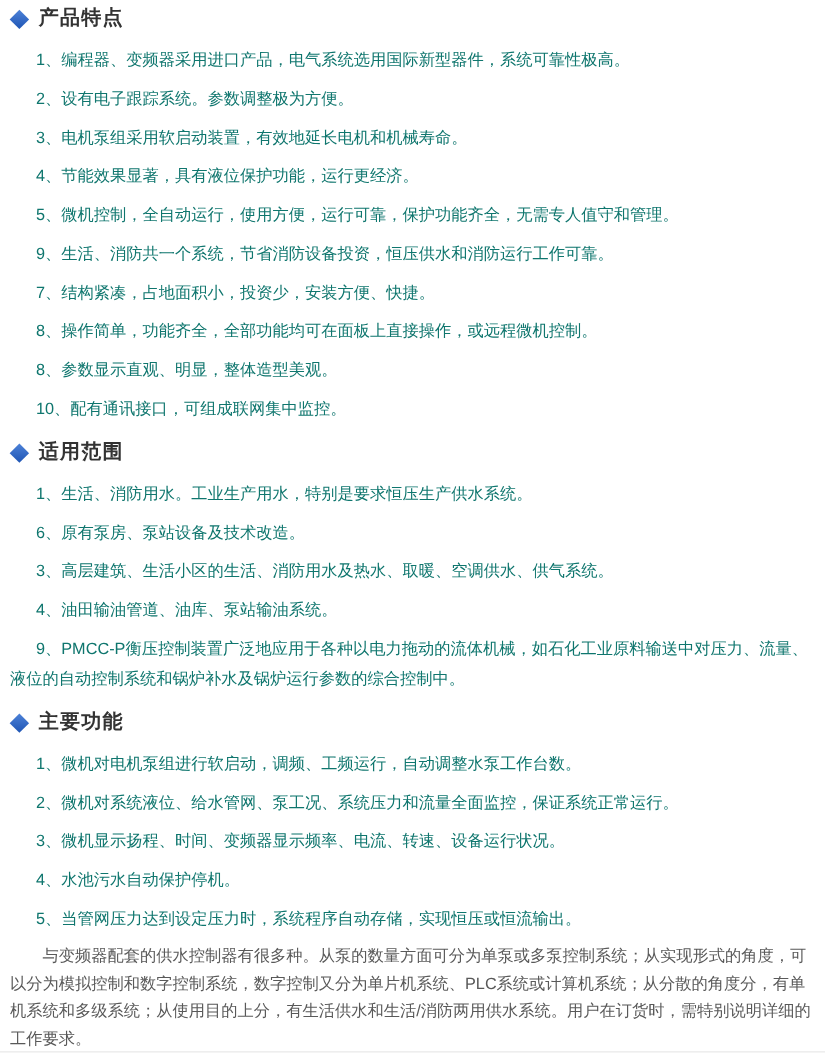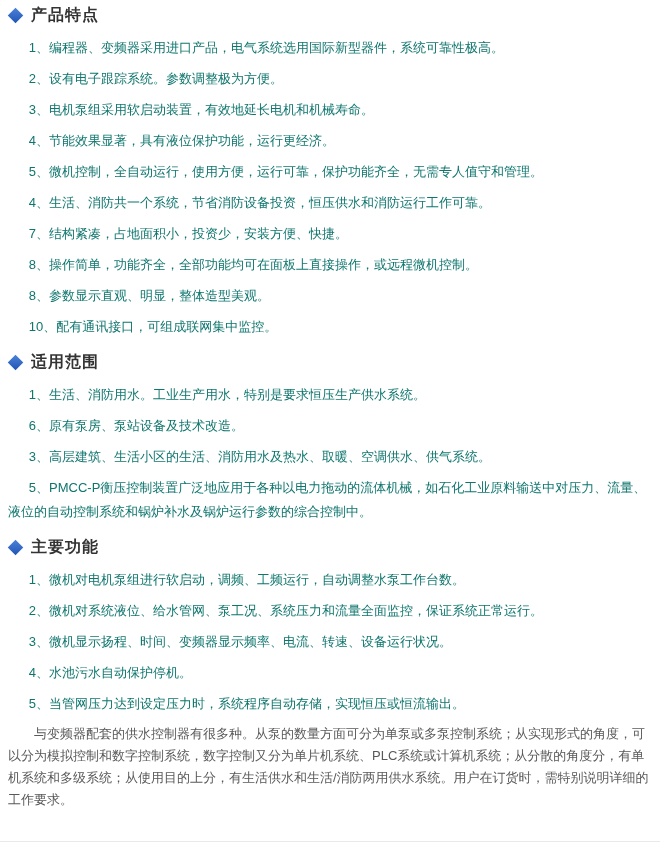--- a/index.html
+++ b/index.html
@@ -62,38 +62,39 @@
     <div class="section-header">
       <span class="diamond-icon"></span>
       <span class="section-title">产品特点</span>
     </div>
     <div class="items">
         <p class="item">1、编程器、变频器采用进口产品，电气系统选用国际新型器件，系统可靠性极高。</p>
         <p class="item">2、设有电子跟踪系统。参数调整极为方便。</p>
         <p class="item">3、电机泵组采用软启动装置，有效地延长电机和机械寿命。</p>
         <p class="item">4、节能效果显著，具有液位保护功能，运行更经济。</p>
         <p class="item">5、微机控制，全自动运行，使用方便，运行可靠，保护功能齐全，无需专人值守和管理。</p>
-        <p class="item">4、生活、消防共一个系统，节省消防设备投资，恒压供水和消防运行工作可靠。</p>
+        <p class="item">9、生活、消防共一个系统，节省消防设备投资，恒压供水和消防运行工作可靠。</p>
         <p class="item">7、结构紧凑，占地面积小，投资少，安装方便、快捷。</p>
         <p class="item">8、操作简单，功能齐全，全部功能均可在面板上直接操作，或远程微机控制。</p>
         <p class="item">8、参数显示直观、明显，整体造型美观。</p>
         <p class="item">10、配有通讯接口，可组成联网集中监控。</p>
       </div>
   </div>
 
   <div class="section">
     <div class="section-header">
       <span class="diamond-icon"></span>
       <span class="section-title">适用范围</span>
     </div>
     <div class="items">
         <p class="item">1、生活、消防用水。工业生产用水，特别是要求恒压生产供水系统。</p>
         <p class="item">6、原有泵房、泵站设备及技术改造。</p>
         <p class="item">3、高层建筑、生活小区的生活、消防用水及热水、取暖、空调供水、供气系统。</p>
-        <p class="item">5、PMCC-P衡压控制装置广泛地应用于各种以电力拖动的流体机械，如石化工业原料输送中对压力、流量、液位的自动控制系统和锅炉补水及锅炉运行参数的综合控制中。</p>
+        <p class="item">4、油田输油管道、油库、泵站输油系统。</p>
+        <p class="item">9、PMCC-P衡压控制装置广泛地应用于各种以电力拖动的流体机械，如石化工业原料输送中对压力、流量、液位的自动控制系统和锅炉补水及锅炉运行参数的综合控制中。</p>
       </div>
   </div>
 
   <div class="section">
     <div class="section-header">
       <span class="diamond-icon"></span>
       <span class="section-title">主要功能</span>
     </div>
     <div class="items">
         <p class="item">1、微机对电机泵组进行软启动，调频、工频运行，自动调整水泵工作台数。</p>

